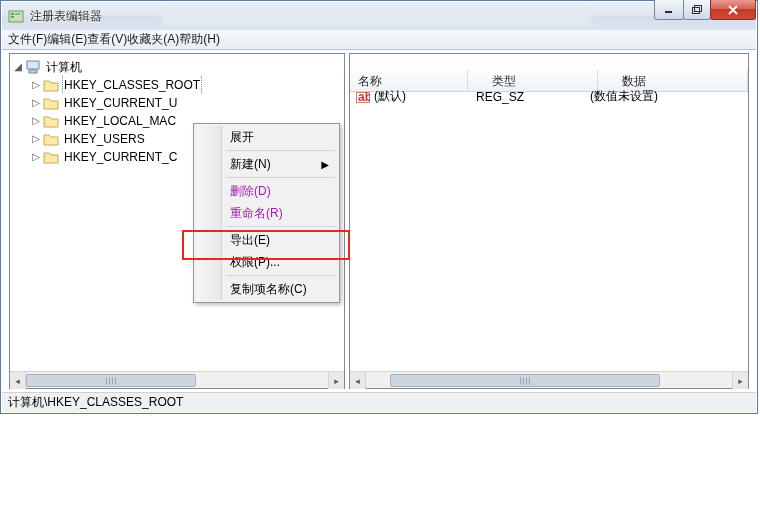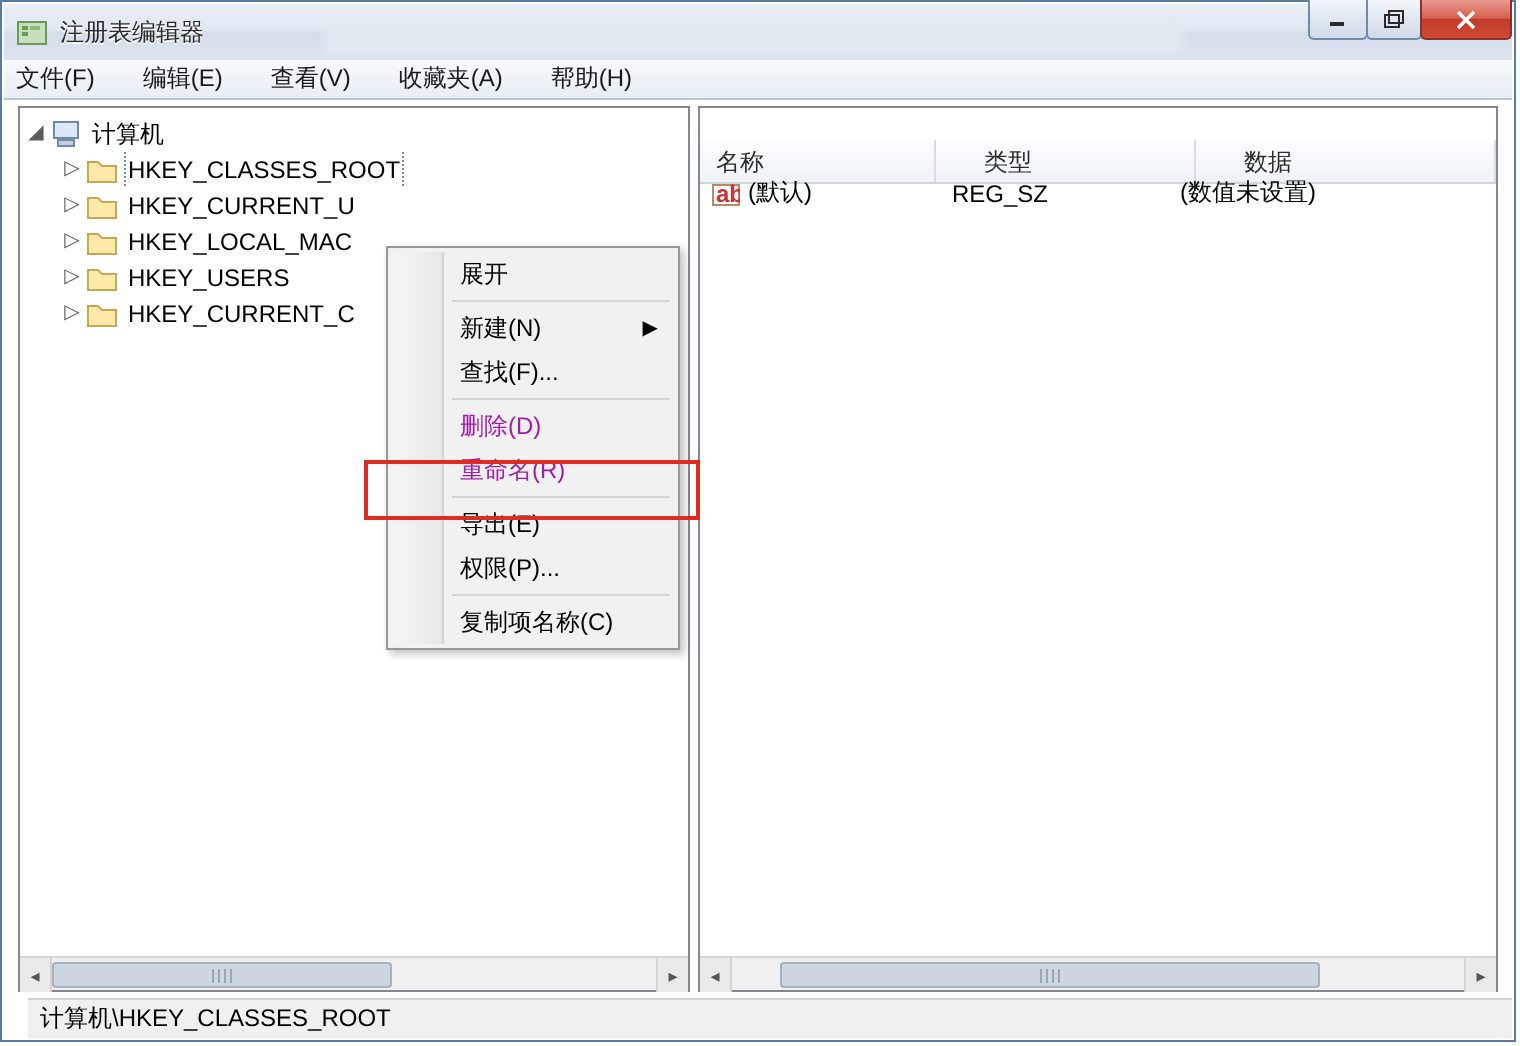--- a/index.html
+++ b/index.html
@@ -1,18 +1,18 @@
 <!DOCTYPE html>
 <html><head>
 <meta charset="utf-8">
 <style>
 * { margin: 0; padding: 0; box-sizing: border-box; font-family: "Microsoft YaHei", Tahoma, sans-serif; font-size: 12px; }
 body { background: #fff; width: 760px; height: 523px; overflow: hidden; position: relative; }
 
-.outer-frame { position: absolute; left: 0; top: 0; width: 758px; height: 521px; border: 1px solid #5a7ba0; background: #fff; }
+.outer-frame { position: absolute; left: 0; top: 0; width: 758px; height: 414px; border: 1px solid #5a7ba0; background: #fff; }
 
 
 .titlebar { position: absolute; left: 1px; top: 1px; right: 1px; height: 28px;
   background: linear-gradient(to bottom, #e9eff6 0%, #dfe7f1 48%, #d4dde9 50%, #dbe4ef 100%);
   display: flex; align-items: center; padding-left: 6px; }
 .titlebar .app-icon { width: 16px; height: 16px; margin-right: 6px; }
 .titlebar .title { color: #2b2b2b; text-shadow: 0 1px #fff; }
 .winbtns { position: absolute; right: 0; top: -2px; display: flex; }
 .winbtn { width: 30px; height: 20px; border: 1px solid #6d8bab; border-top: none; border-radius: 0 0 3px 3px;
   margin-left: -1px; display: flex; align-items: center; justify-content: center;
@@ -20,21 +20,21 @@
 .winbtn.max { width: 28px; }
 .winbtn.close { width: 46px; background: linear-gradient(to bottom, #e79a90 0%, #d76050 48%, #c33a28 50%, #cf4b39 100%); border-color: #8a3026; }
 .winbtn svg { display: block; }
 
 .address-blur { position: absolute; left: 160px; top: 6px; width: 430px; height: 18px;
   background: #e3e9f1; filter: blur(2px); border-radius: 2px; }
 
 
 .menubar { position: absolute; left: 1px; top: 29px; right: 1px; height: 20px;
   background: linear-gradient(to bottom, #f7f9fc, #e8eef6);
-  border-bottom: 1px solid #b7c4d5; display: flex; align-items: center; padding-left: 6px; gap: 24px; }
+  border-bottom: 1px solid #b7c4d5; display: flex; align-items: center; padding-left: 6px; gap: 0; }
 .menuitem { color: #1a1a1a; cursor: default; }
 
 
 .workarea { position: absolute; left: 8px; right: 8px; top: 52px; bottom: 24px; display: flex; gap: 4px; }
 .pane { border: 1px solid #828790; background: #fff; position: relative; }
 .pane.left { width: 336px; }
 .pane.right { flex: 1; }
 
 
 .tree { padding: 4px 2px; }
@@ -68,21 +68,21 @@
   background: repeating-linear-gradient(to right, #9aa6b5 0 1px, transparent 1px 3px); }
 .hscroll.left .thumb { left: 16px; width: 170px; }
 .hscroll .btn { position: absolute; top: 0; width: 16px; height: 17px; background: #e9e9e9;
   display: flex; align-items: center; justify-content: center; color: #555; font-size: 9px; }
 .hscroll .btn.l { left: 0; border-right: 1px solid #d4d4d4; }
 .hscroll .btn.r { right: 0; border-left: 1px solid #d4d4d4; }
 .hscroll.right .thumb { left: 40px; width: 270px; }
 
 
 .statusbar { position: absolute; left: 1px; right: 1px; bottom: 1px; height: 20px;
-  background: #f0f0f0; border-top: 1px solid #d0d0d0; display: flex; align-items: center; padding-left: 6px; margin-left: 12px; }
+  background: #f0f0f0; border-top: 1px solid #d0d0d0; display: flex; align-items: center; padding-left: 6px; }
 
 
 .ctx { position: absolute; left: 192px; top: 78px; width: 147px;
   background: #f1f1f1; border: 1px solid #979797; box-shadow: 2px 2px 4px rgba(0,0,0,0.25); padding: 2px; margin-top: 44px; }
 .ctx .gutter { position: absolute; left: 2px; top: 2px; bottom: 2px; width: 26px;
   background: linear-gradient(to right, #f5f5f5, #e7e7e7); border-right: 1px solid #d4d4d4; }
 .ctx-item { position: relative; height: 22px; display: flex; align-items: center; padding-left: 34px; color: #000; }
 .ctx-item.disabled { color: #a21caf; }
 .ctx-item .sub-arrow { position: absolute; right: 8px; color: #000; font-size: 10px; }
 .ctx-sep { position: relative; height: 5px; }
@@ -226,21 +226,20 @@
   </div>
 
   <div class="ctx">
     <div class="gutter"></div>
     <div class="ctx-item">展开</div>
     <div class="ctx-sep"></div>
     <div class="ctx-item">
       <span>新建(N)</span>
       <span class="sub-arrow">▶</span>
     </div>
-    <div class="ctx-item">查找(F)...</div>
     <div class="ctx-sep"></div>
     <div class="ctx-item disabled">删除(D)</div>
     <div class="ctx-item disabled">重命名(R)</div>
     <div class="ctx-sep"></div>
     <div class="ctx-item">导出(E)</div>
     <div class="ctx-item">权限(P)...</div>
     <div class="ctx-sep"></div>
     <div class="ctx-item">复制项名称(C)</div>
   </div>
 

